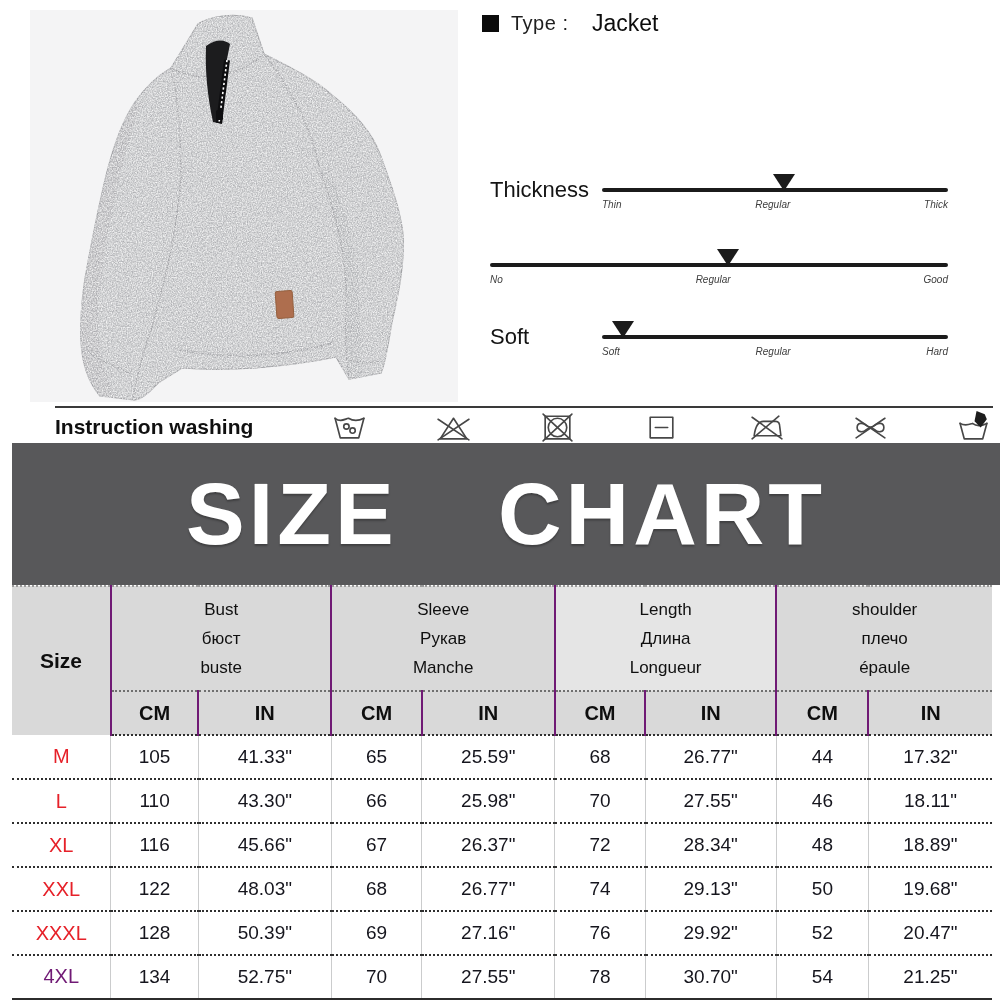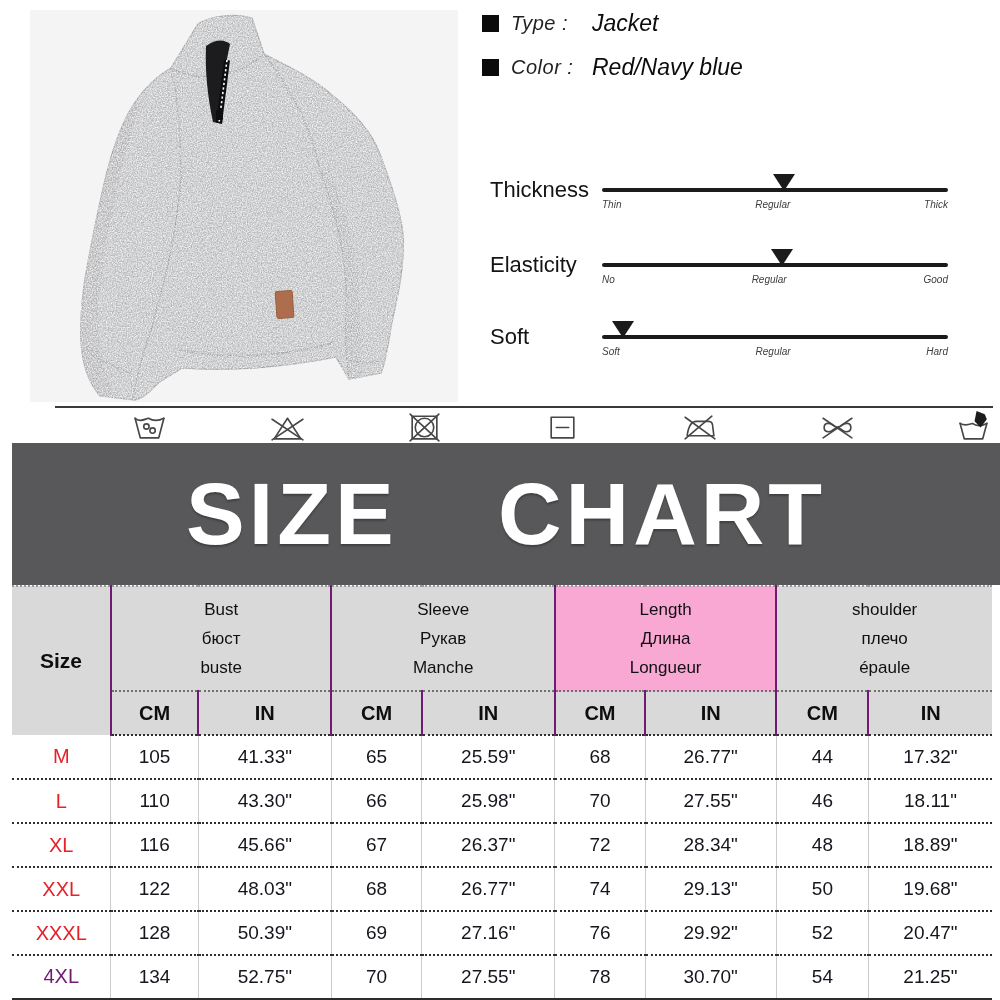--- a/index.html
+++ b/index.html
@@ -14,21 +14,21 @@
 
   
   .photo {
     position: absolute;
     left: 30px; top: 10px;
     width: 428px; height: 392px;
   }
 
   
   .attrs { position: absolute; left: 482px; top: 8px; width: 500px; }
-  .attr-row { display: flex; align-items: center; height: 31px; margin-bottom: 13px; font-style: italic; }
+  .attr-row { display: flex; align-items: center; height: 31px; margin-bottom: 13px; }
   .bullet { width: 17px; height: 17px; background: #0b0b0b; margin-right: 12px; flex: none; }
   .attr-label { width: 81px; font-size: 20px; color: #1f1f1f; letter-spacing: .5px; }
   .attr-value { font-size: 23px; color: #0c0c0c; font-weight: 500; text-align: right; }
 
   
   .slider-row { position: absolute; left: 490px; width: 458px; height: 58px; display: flex; }
   .slider-row.s0 { top: 172px; }
   .slider-row.s1 { top: 247px; }
   .slider-row.s2 { top: 319px; }
   .slider-name { width: 112px; font-size: 22px; font-weight: 500; color: #141414; padding-top: 5px; flex: none; }
@@ -143,41 +143,35 @@
     <rect x="246" y="281" width="17" height="27" rx="2" fill="#ae6e4e" stroke="#95603f" stroke-width="1" transform="rotate(-4 254 294)"></rect>
   </svg>
 </div>
 
 <div class="attrs">
   <div class="attr-row">
     <span class="bullet"></span>
     <span class="attr-label">Type :</span>
     <span class="attr-value">Jacket</span>
   </div>
-  <div class="attr-row">
-    <span class="bullet"></span>
-    <span class="attr-label">Color :</span>
-    <span class="attr-value">Red/Navy blue</span>
-  </div>
 </div>
 
 <div class="slider-row s0">
   <div class="slider-name">Thickness</div>
   <div class="track-wrap">
     <div class="track"></div>
     <div class="marker" style="left: 52.5%;"></div>
     <div class="tick-row">
       <span>Thin</span>
       <span>Regular</span>
       <span>Thick</span>
     </div>
   </div>
 </div>
 <div class="slider-row s1">
-  <div class="slider-name">Elasticity</div>
   <div class="track-wrap">
     <div class="track"></div>
     <div class="marker" style="left: 52%;"></div>
     <div class="tick-row">
       <span>No</span>
       <span>Regular</span>
       <span>Good</span>
     </div>
   </div>
 </div>
@@ -188,20 +182,21 @@
     <div class="marker" style="left: 6%;"></div>
     <div class="tick-row">
       <span>Soft</span>
       <span>Regular</span>
       <span>Hard</span>
     </div>
   </div>
 </div>
 
 <div class="wash-row">
+  <span class="wash-label">Instruction washing</span>
   <div class="wash-icons">
     <svg class="wicon" viewBox="0 0 36 32">
       <path d="M4 8 L9 27 L27 27 L32 8"></path>
       <path d="M4 8 C9 12 13 9 17 8 C22 11 28 10 32 8"></path>
       <circle cx="15" cy="16" r="2.6"></circle>
         <circle cx="21" cy="20" r="2.6"></circle>
     </svg>
     <svg class="wicon" viewBox="0 0 36 32">
       <path d="M18 8 L5 28 L31 28 Z"></path>
       <path d="M3 9 L33 29"></path>
@@ -257,21 +252,21 @@
       <th class="group" colspan="2" style="background: rgb(217, 217, 217);">
         <div>Bust</div>
         <div>бюст</div>
         <div>buste</div>
       </th>
       <th class="group" colspan="2" style="background: rgb(217, 217, 217);">
         <div>Sleeve</div>
         <div>Рукав</div>
         <div>Manche</div>
       </th>
-      <th class="group" colspan="2" style="background: #f9a8d4; text-align: center;">
+      <th class="group" colspan="2" style="background: #e5e5e5; text-align: center;">
         <div>Length</div>
         <div>Длина</div>
         <div>Longueur</div>
       </th>
       <th class="group" colspan="2" style="background: rgb(217, 217, 217);">
         <div>shoulder</div>
         <div>плечо</div>
         <div>épaule</div>
       </th>
     </tr>

